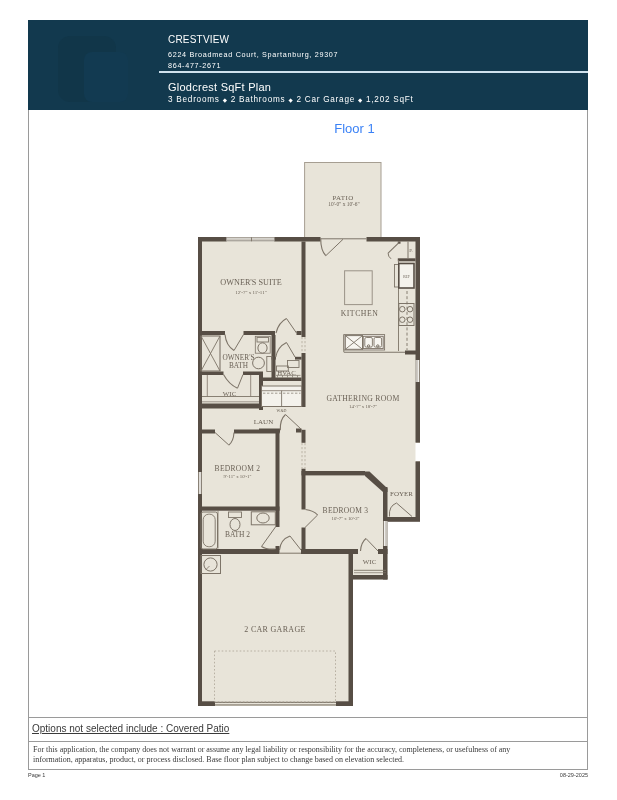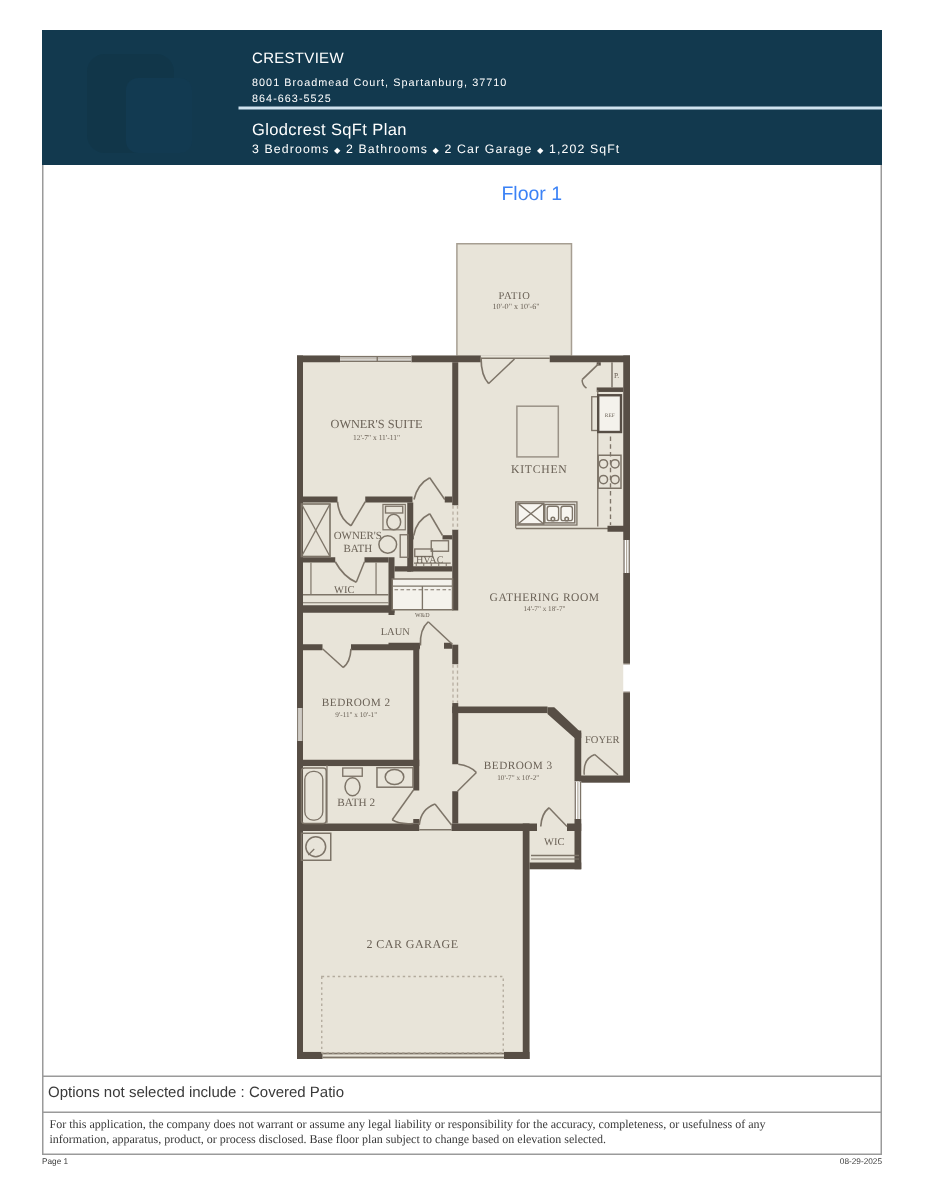--- a/index.html
+++ b/index.html
@@ -10,29 +10,29 @@
 </head>
 <body>
 
 <div class="abs" style="left:28px;top:20px;width:558px;height:748px;border:1px solid #9a9a9a;"></div>
 
 <div class="abs" style="left:28px;top:20px;width:560px;height:90px;background:#12394e;"></div>
 <div class="abs" style="left:58px;top:36px;width:58px;height:66px;background:#113649;border-radius:12px;"></div>
 <div class="abs" style="left:84px;top:52px;width:44px;height:50px;background:#123a51;border-radius:8px;"></div>
 <div class="abs" style="left:159px;top:71px;width:429px;height:2px;background:#cfe2ee;"></div>
 <div class="abs w" style="left:168px;top:34px;font-size:10px;letter-spacing:0.2px;">CRESTVIEW</div>
-<div class="abs w" style="left:168px;top:49.5px;font-size:7.2px;letter-spacing:0.7px;">8001 Broadmead Court, Spartanburg, 37710</div>
-<div class="abs w" style="left:168px;top:61px;font-size:7.2px;letter-spacing:0.7px;">864-663-5525</div>
+<div class="abs w" style="left:168px;top:49.5px;font-size:7.2px;letter-spacing:0.7px;">6224 Broadmead Court, Spartanburg, 29307</div>
+<div class="abs w" style="left:168px;top:61px;font-size:7.2px;letter-spacing:0.7px;">864-477-2671</div>
 <div class="abs w" style="left:168px;top:81px;font-size:11px;letter-spacing:0.25px;">Glodcrest SqFt Plan</div>
 <div class="abs w" style="left:168px;top:94.5px;font-size:8.2px;letter-spacing:0.75px;">3 Bedrooms <span style="font-size:5.5px;">◆</span> 2 Bathrooms <span style="font-size:5.5px;">◆</span> 2 Car Garage <span style="font-size:5.5px;">◆</span> 1,202 SqFt</div>
 
 <div class="abs" style="left:0px;top:121px;width:617px;text-align:center;font-size:13px;color:#3b82f6;padding-left:46px;">Floor 1</div>
 
 <div class="abs" style="left:28px;top:717px;width:560px;height:1px;background:#9a9a9a;"></div>
-<div class="abs" style="left:32px;top:723px;font-size:10px;color:#3a3a3a;">Options not selected include : Covered Patio</div>
+<div class="abs" style="left:32px;top:723px;font-size:10px;color:#3a3a3a;text-decoration:underline;">Options not selected include : Covered Patio</div>
 <div class="abs" style="left:28px;top:740.5px;width:560px;height:1px;background:#9a9a9a;"></div>
 <div class="abs" style="left:33px;top:745px;width:560px;font-size:8px;line-height:10px;color:#3a3a3a;font-family:Liberation Serif, serif;">For this application, the company does not warrant or assume any legal liability or responsibility for the accuracy, completeness, or usefulness of any<br>information, apparatus, product, or process disclosed. Base floor plan subject to change based on elevation selected.</div>
 <div class="abs" style="left:28px;top:772px;font-size:5.5px;color:#3a3a3a;">Page 1</div>
 <div class="abs" style="left:488px;top:772px;width:100px;text-align:right;font-size:5.5px;color:#3a3a3a;">08-29-2025</div>
 
 <svg class="abs" style="left:0;top:0;" width="617" height="800" viewBox="0 0 617 800">
 
 <rect x="304.6" y="162.5" width="76.4" height="75" fill="#e8e4d9" stroke="#a69e92" stroke-width="1"></rect>
 <polygon points="198,237 420,237 420,521 387.5,521 387.5,579.5 353,579.5 353,706 198,706" fill="#e8e4d9"></polygon>
 <rect x="198" y="237" width="28.7" height="4.5" fill="#574e45"></rect>

